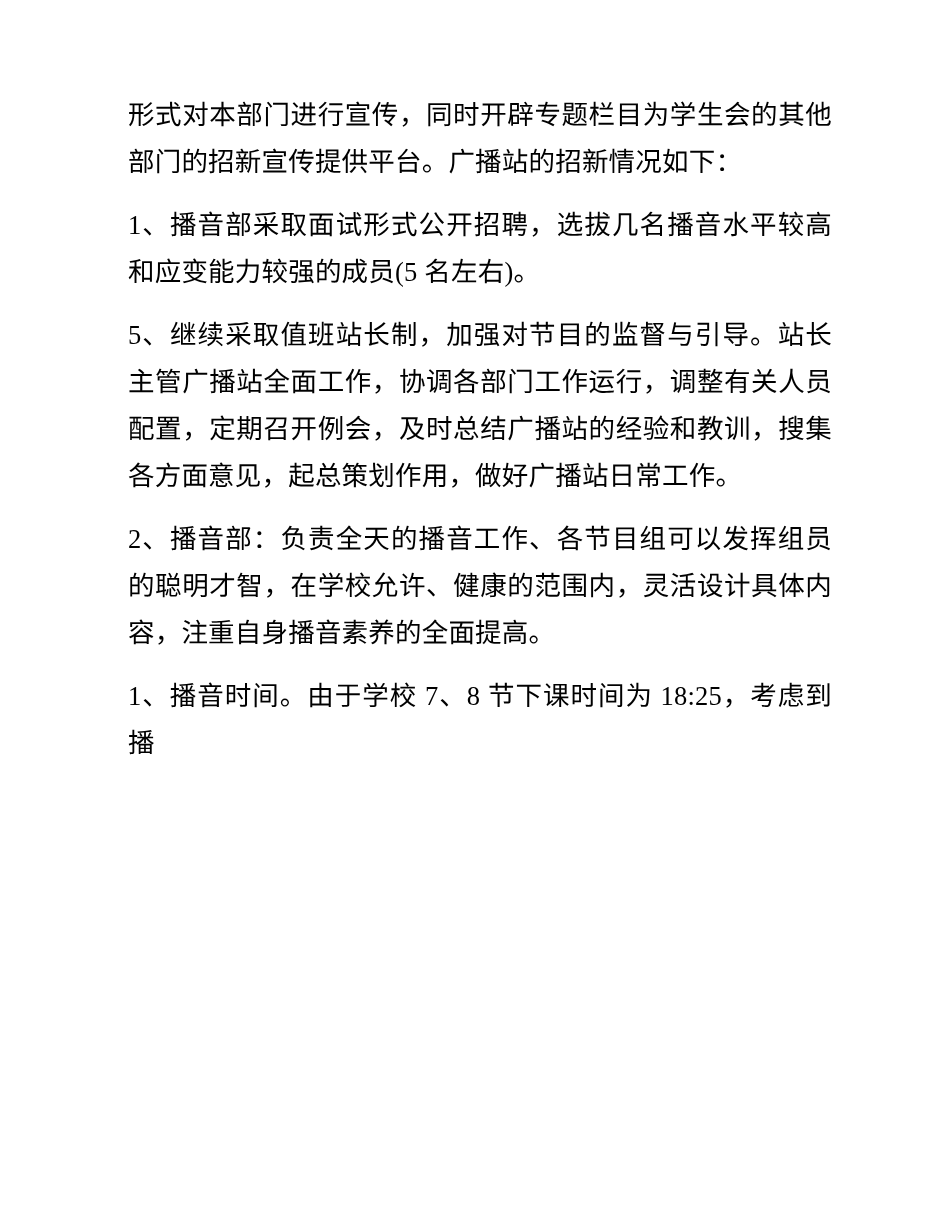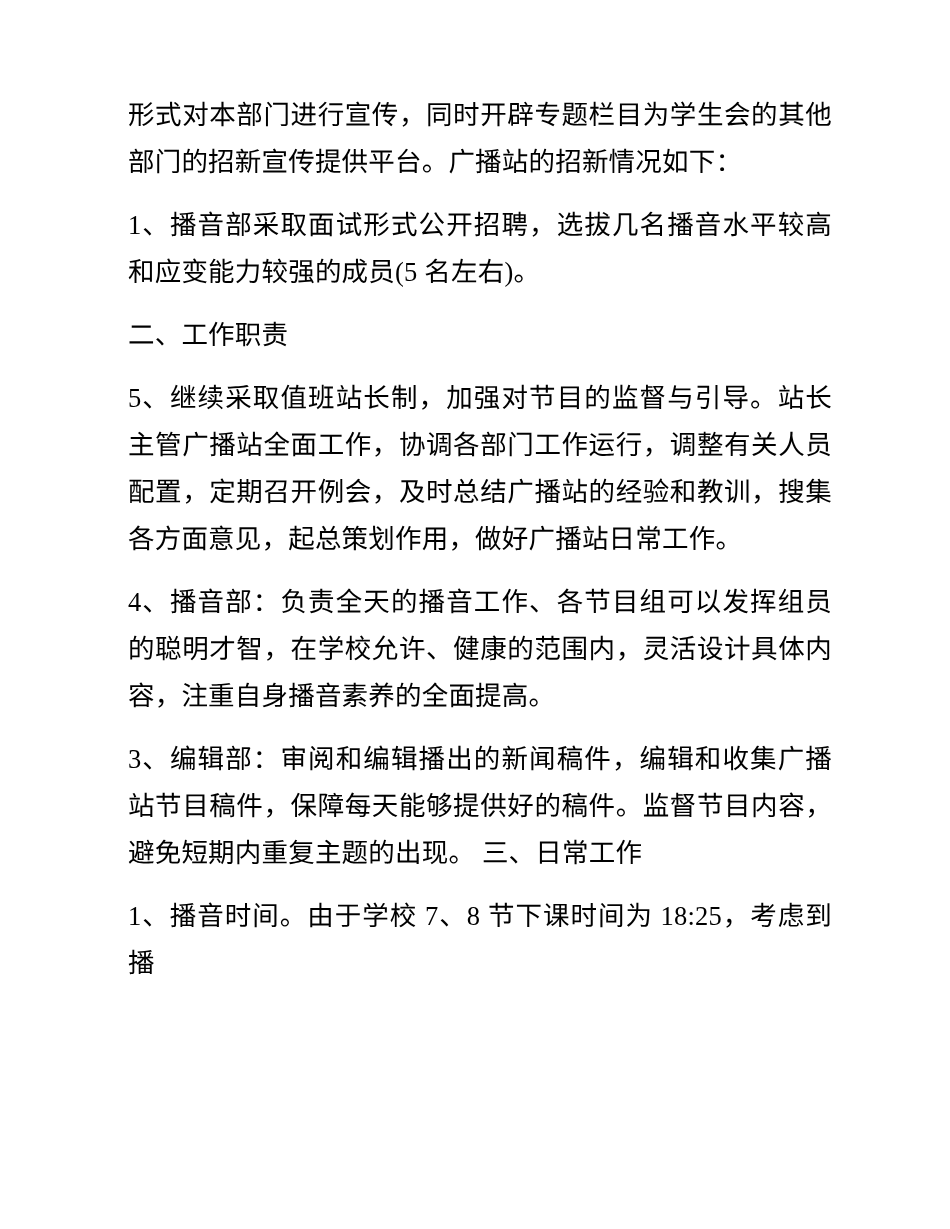--- a/index.html
+++ b/index.html
@@ -41,19 +41,17 @@
     margin-top: 16px;
   }
 </style>
 </head>
 <body>
 
 <div class="page">
   <div class="doc-body">
     <p class="para">形式对本部门进行宣传，同时开辟专题栏目为学生会的其他部门的招新宣传提供平台。广播站的招新情况如下：</p>
     <p class="para">1、播音部采取面试形式公开招聘，选拔几名播音水平较高和应变能力较强的成员(5 名左右)。</p>
-    <p class="para">二、工作职责</p>
     <p class="para">5、继续采取值班站长制，加强对节目的监督与引导。站长主管广播站全面工作，协调各部门工作运行，调整有关人员配置，定期召开例会，及时总结广播站的经验和教训，搜集各方面意见，起总策划作用，做好广播站日常工作。</p>
-    <p class="para">4、播音部：负责全天的播音工作、各节目组可以发挥组员的聪明才智，在学校允许、健康的范围内，灵活设计具体内容，注重自身播音素养的全面提高。</p>
-    <p class="para">3、编辑部：审阅和编辑播出的新闻稿件，编辑和收集广播站节目稿件，保障每天能够提供好的稿件。监督节目内容，避免短期内重复主题的出现。 三、日常工作</p>
+    <p class="para">2、播音部：负责全天的播音工作、各节目组可以发挥组员的聪明才智，在学校允许、健康的范围内，灵活设计具体内容，注重自身播音素养的全面提高。</p>
     <p class="para">1、播音时间。由于学校 7、8 节下课时间为 18:25，考虑到播</p>
   </div>
 </div>
 
 </body></html>

